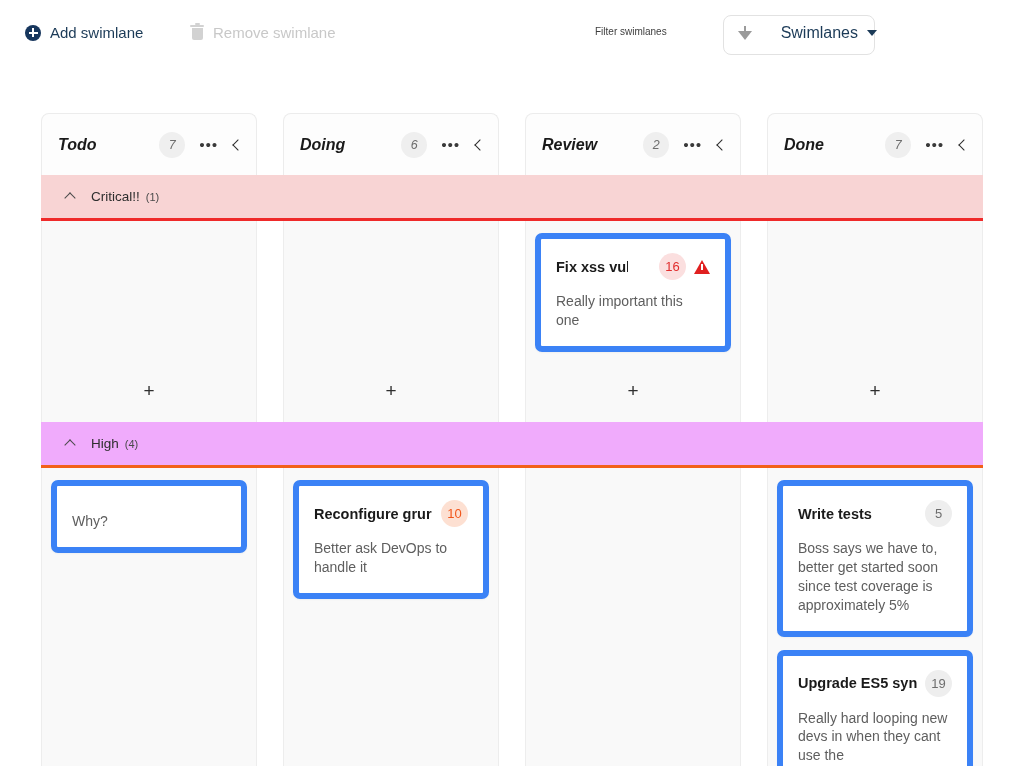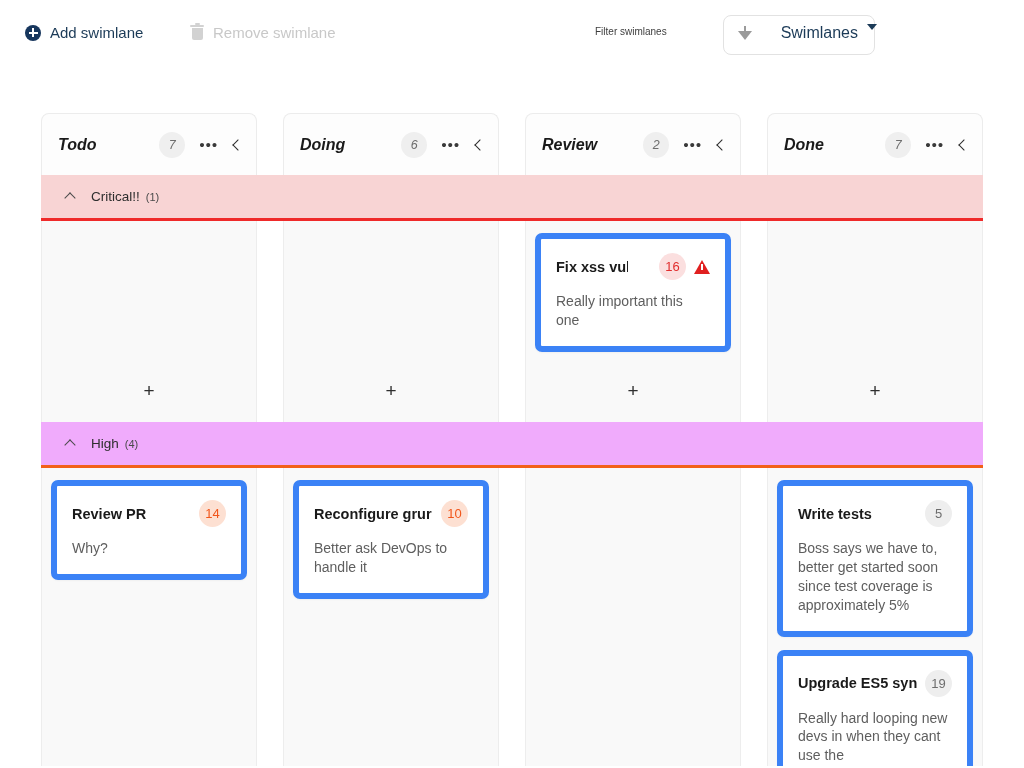--- a/index.html
+++ b/index.html
@@ -62,21 +62,21 @@
     width: 0; height: 0;
     border-left: 7px solid transparent; border-right: 7px solid transparent;
     border-top: 9px solid #9a9a9a; position: relative;
   }
   .funnel::after {
     content: ""; position: absolute; left: -1px; top: -14px;
     width: 2px; height: 5px; background: #9a9a9a;
   }
   .swimlanes-menu {
     position: absolute; right: 25px; top: 24px;
-    display: flex; gap: 9px;
+    display: flex; align-items: center; gap: 9px;
     font-size: 16px; color: #1b3a57; cursor: pointer;
   }
   .caret-down {
     width: 0; height: 0;
     border-left: 5.5px solid transparent; border-right: 5.5px solid transparent;
     border-top: 6.5px solid #1b3a57;
   }
 
   
   .board {
@@ -276,24 +276,20 @@
     <div class="lane-header high">
       <span class="chev-up"></span>
       <span class="lane-name">High</span>
       <span class="lane-count">(4)</span>
     </div>
 
     <div class="lane-body">
 
       <div class="lane-cell">
         <div class="card">
-          <div class="card-top">
-            <span class="card-title">Review PR</span>
-            <span class="card-badge badge-orange">14</span>
-          </div>
           <div class="card-desc">Why?</div>
         </div>
       </div>
 
       <div class="lane-cell">
         <div class="card">
           <div class="card-top">
             <span class="card-title">Reconfigure grur</span>
             <span class="card-badge badge-orange">10</span>
           </div>

